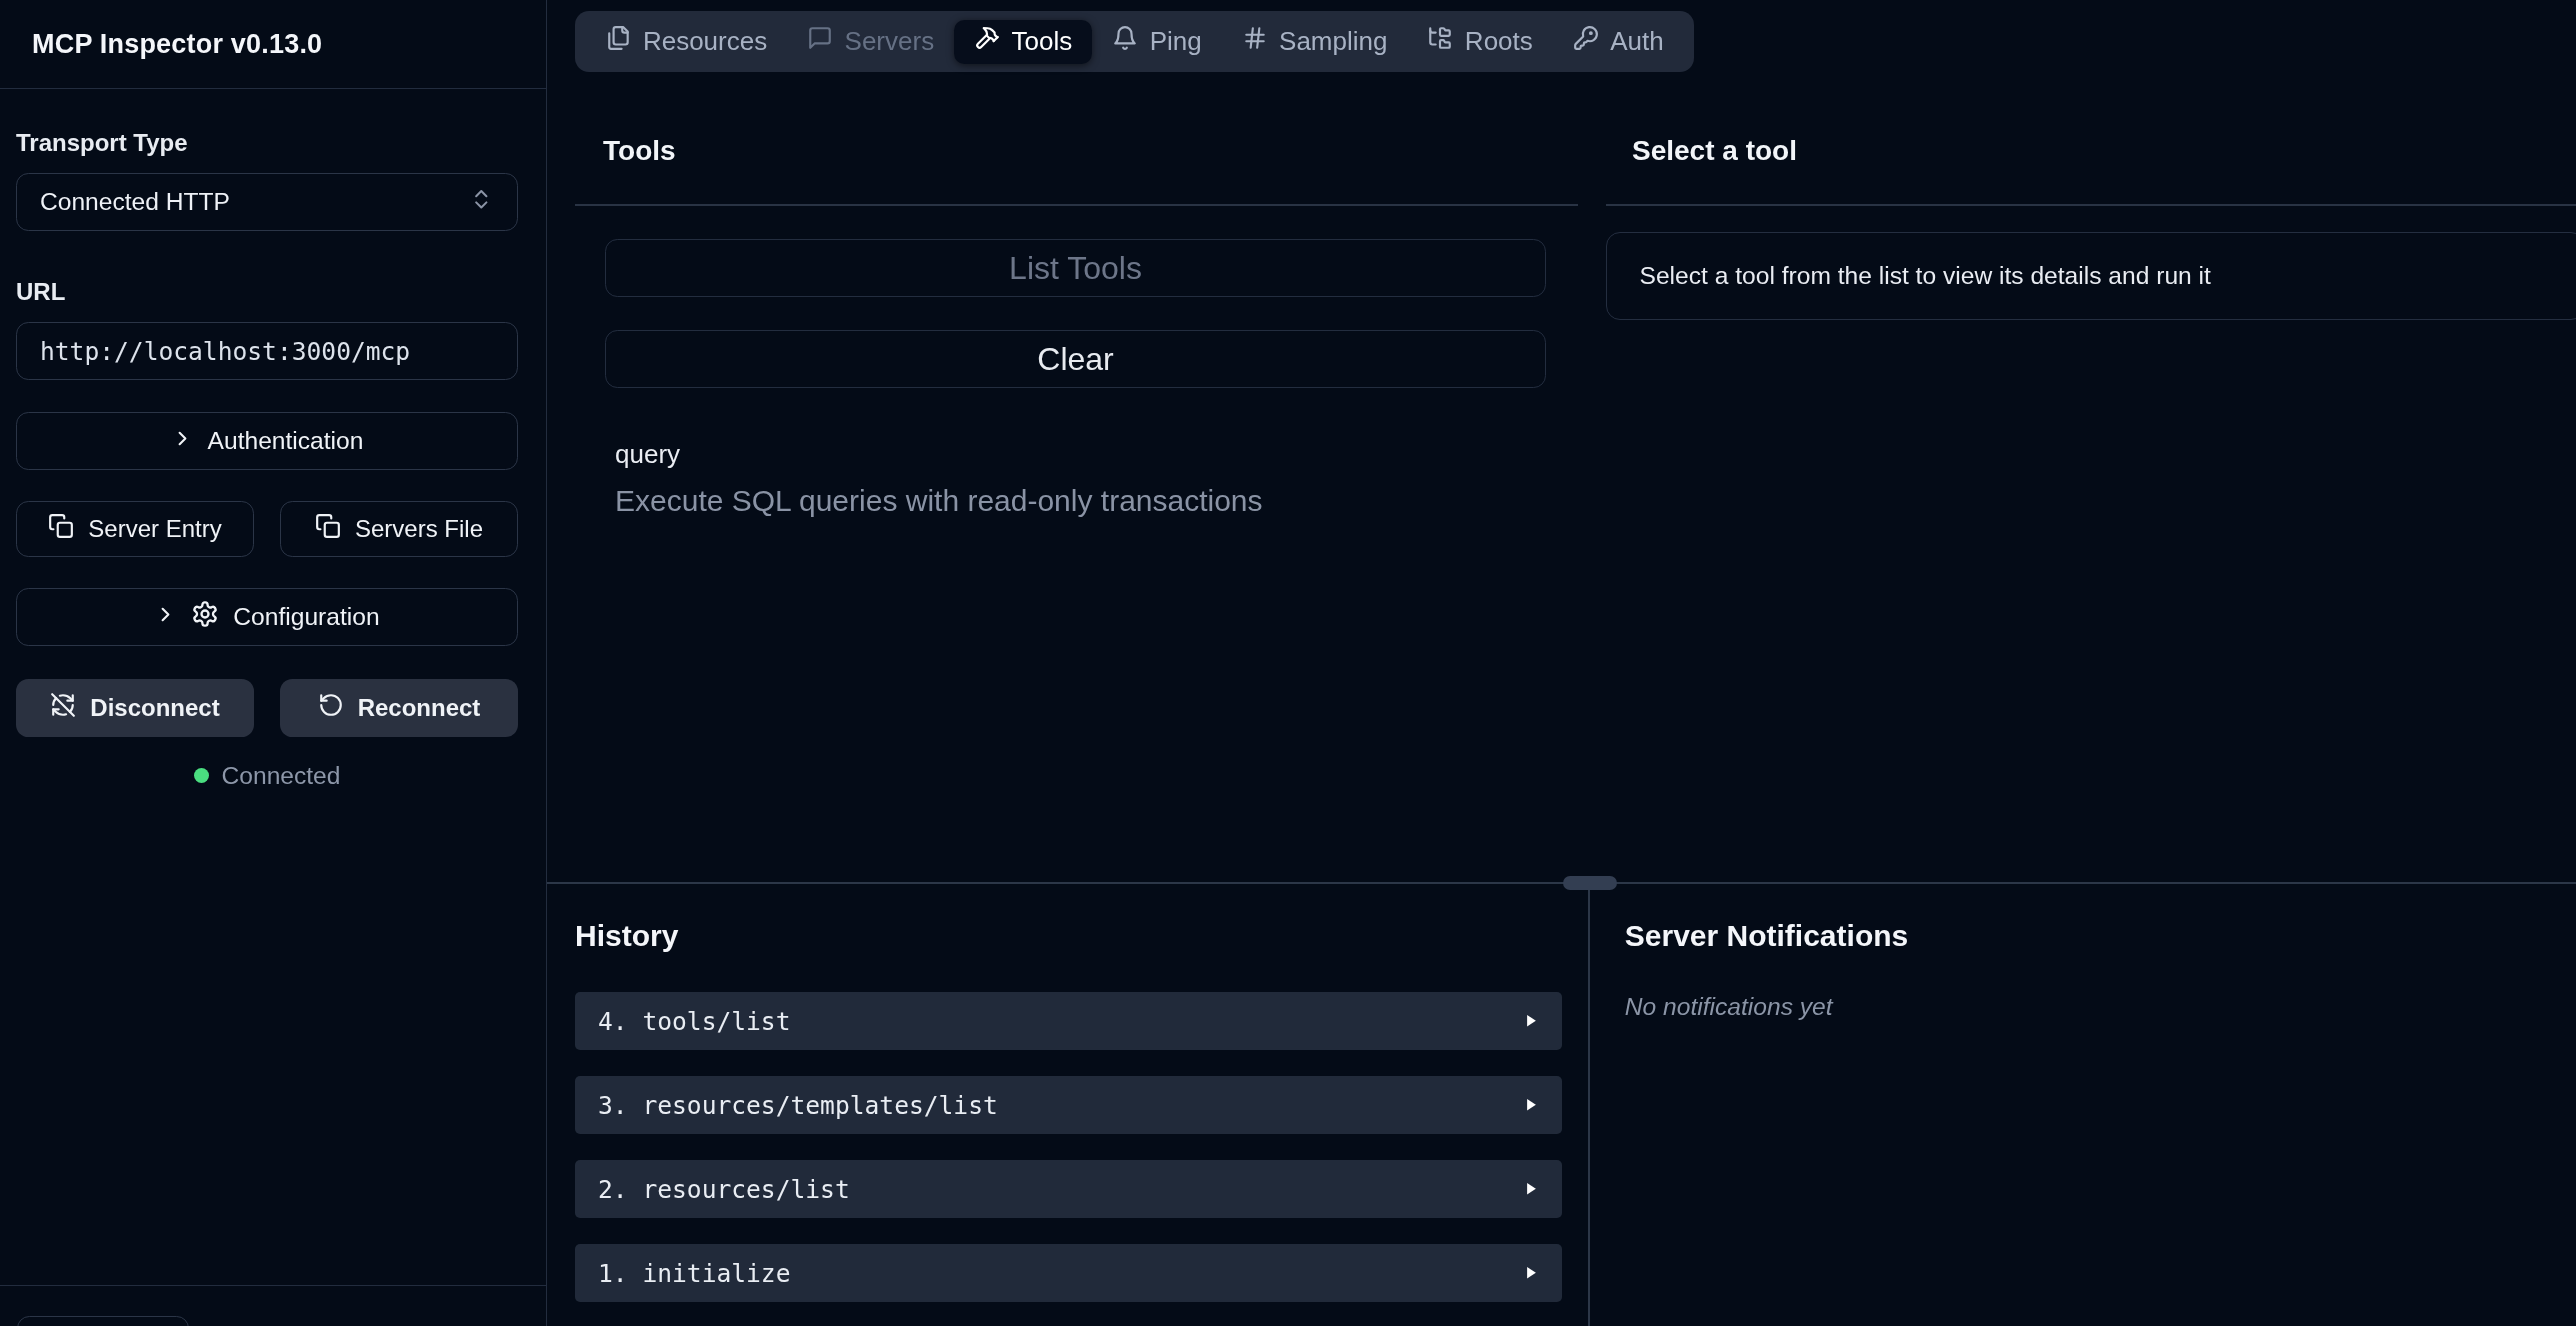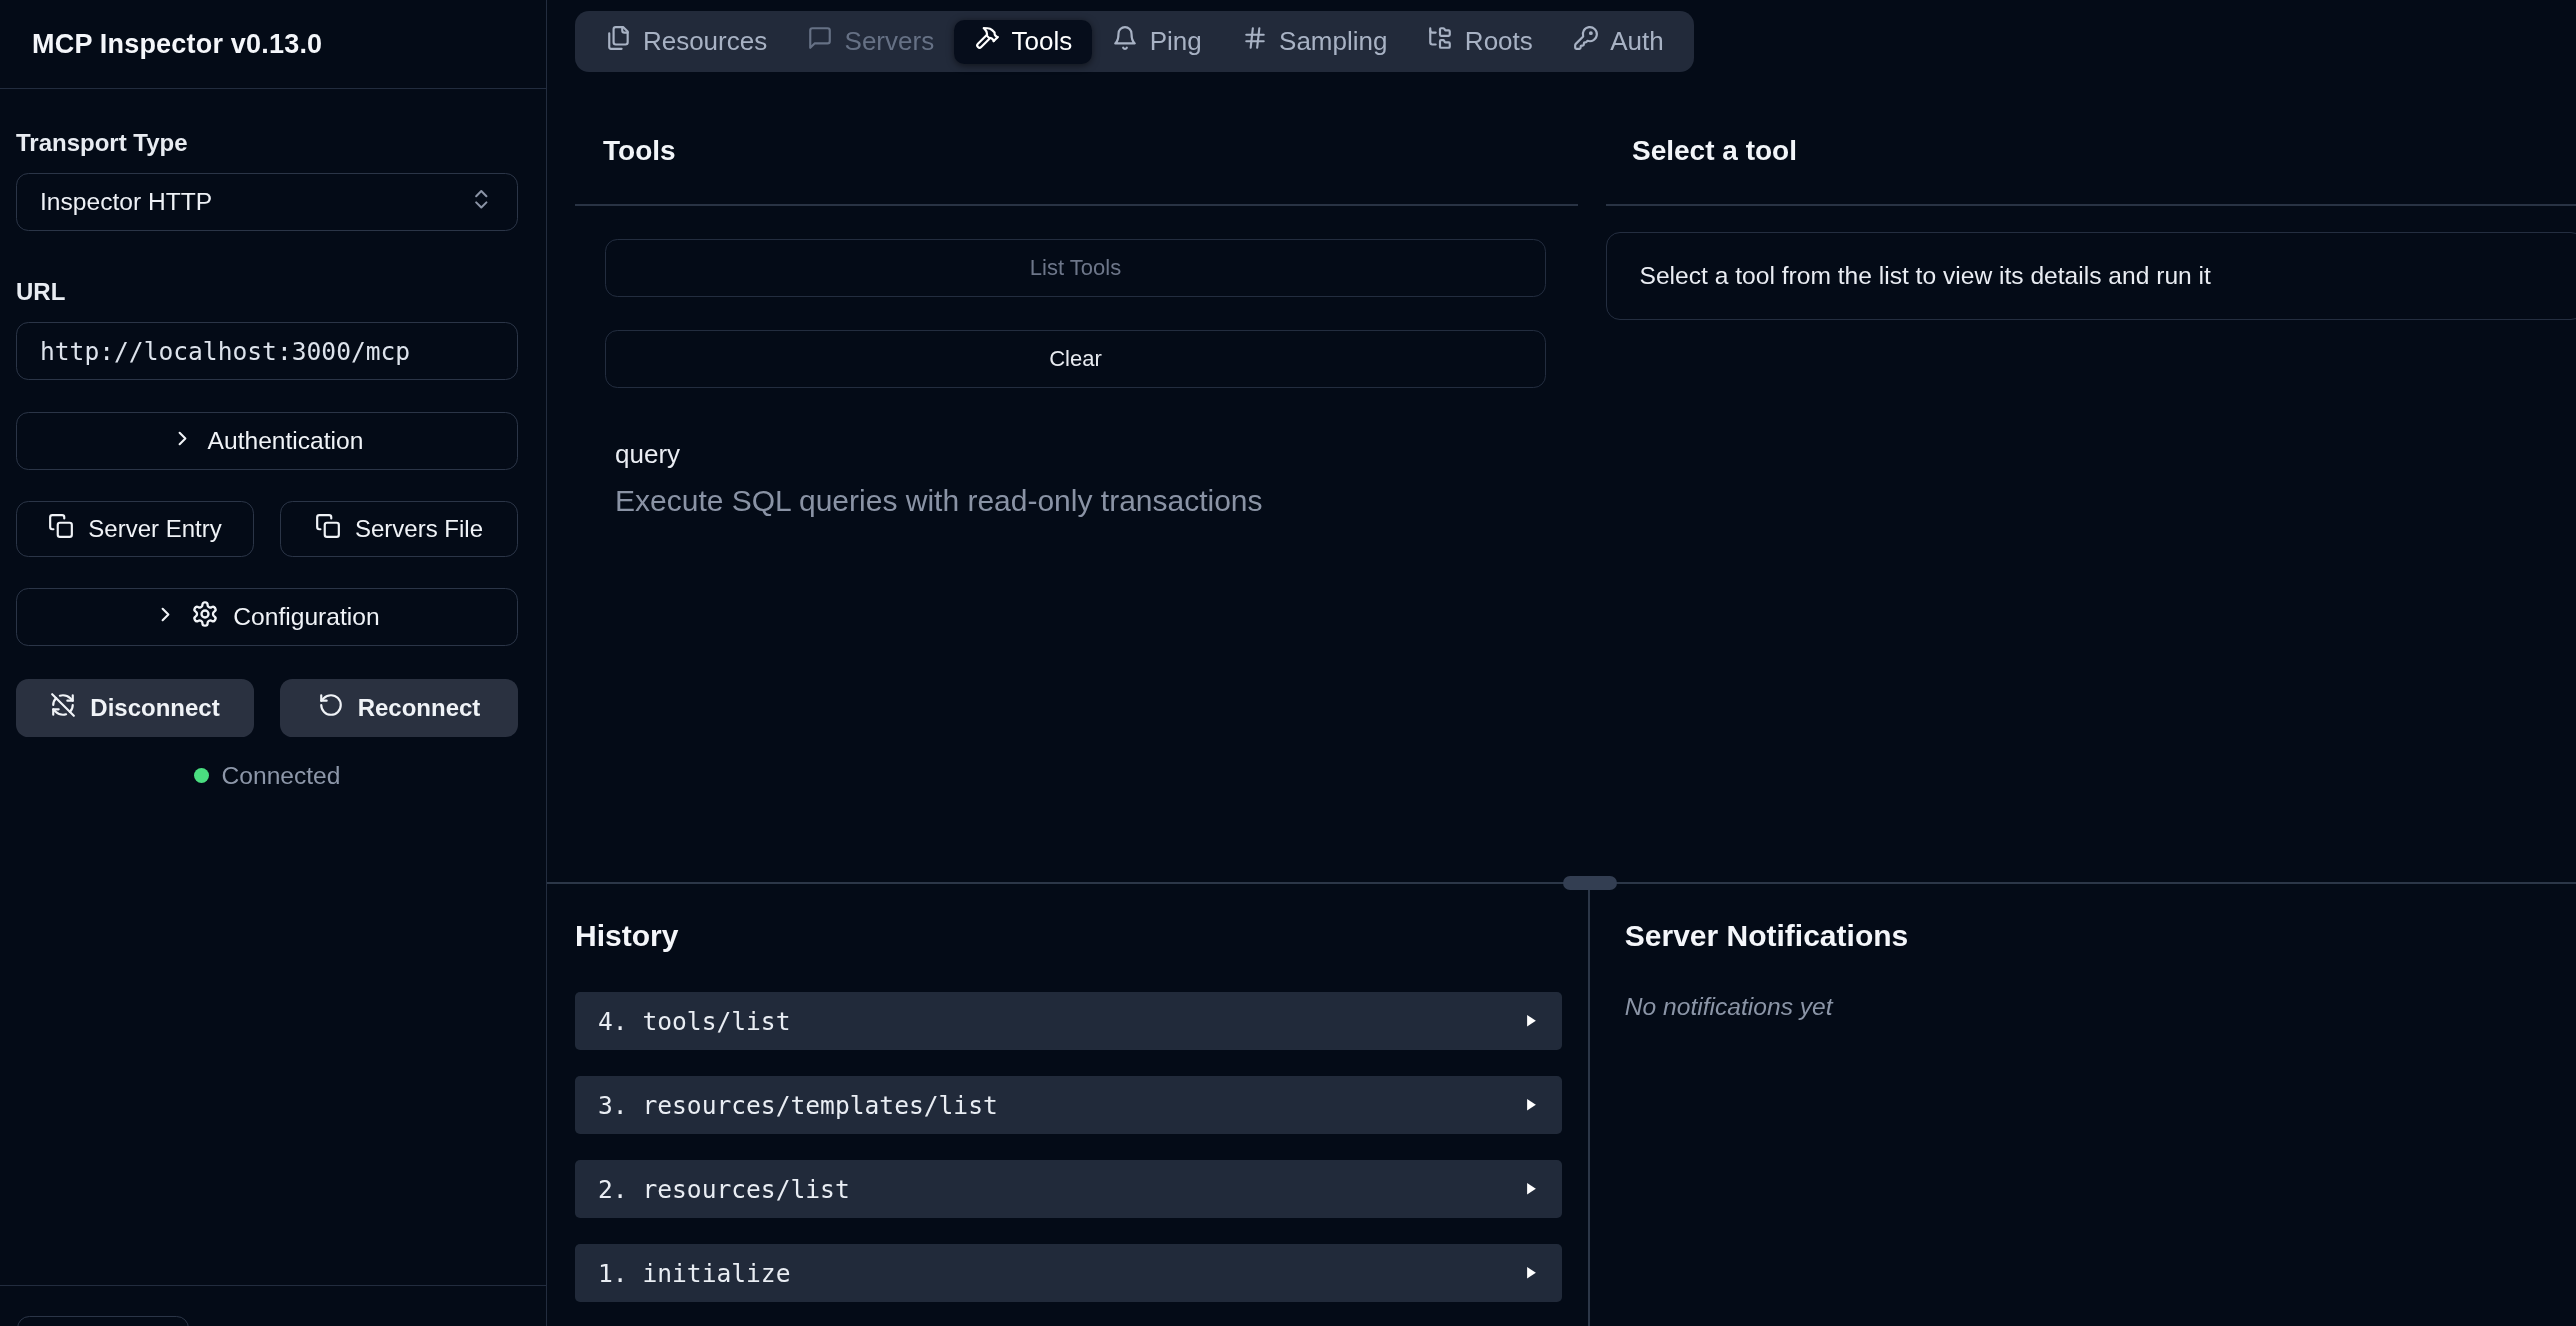--- a/index.html
+++ b/index.html
@@ -83,21 +83,21 @@
 
   .content-top { display:flex; flex:1; min-height:0; }
   .tools-pane { width:1041px; min-width:1041px; }
   .pane-title { font-size:28px; font-weight:600; color:#f2f5f9; }
   .tools-pane .pane-title { margin:63px 0 0 56px; }
   .divider { height:1.8px; background:#293344; }
   .tools-pane .divider { margin:37px 10.5px 0 28px; }
   .big-btn {
     display:block; width:941px; height:58px; margin:33px 40px 0 58px;
     border:1.8px solid #232d3f; border-radius:12.3px; background:transparent;
-    font-size:22px; color:#e8ebf0; cursor:pointer; text-align:center;
+    font-size:32px; color:#e8ebf0; cursor:pointer; text-align:center;
     font-family:"Liberation Sans", sans-serif;
   }
   .big-btn.disabled { color:#6d7689; cursor:default; }
   .tool-item { margin:51px 40px 0 68px; cursor:pointer; }
   .tool-name { font-size:26px; color:#eaedf3; }
   .tool-desc { font-size:30px; color:#8a93a5; margin-top:14px; }
 
   .select-pane { flex:1; min-width:0; }
   .select-pane .pane-title { margin:63px 0 0 44px; }
   .select-pane .divider { margin:37px 0 0 17.5px; }
@@ -137,21 +137,21 @@
 <div class="app">
 
   <aside class="sidebar">
     <div class="sidebar-header">
       <h1>MCP Inspector v0.13.0</h1>
     </div>
 
     <div class="sidebar-body">
       <div class="field-label first">Transport Type</div>
       <div class="select">
-        <span>Inspector HTTP</span>
+        <span>Connected HTTP</span>
         <span class="chev">
           <svg width="24.6" height="24.6" viewBox="0 0 24 24" fill="none" stroke="currentColor" stroke-width="2" stroke-linecap="round" stroke-linejoin="round">
               <path d="m7 15 5 5 5-5"></path>
               <path d="m7 9 5-5 5 5"></path>
             </svg>
         </span>
       </div>
 
       <div class="field-label">URL</div>
       <input class="text-input" value="http://localhost:3000/mcp" style="">

